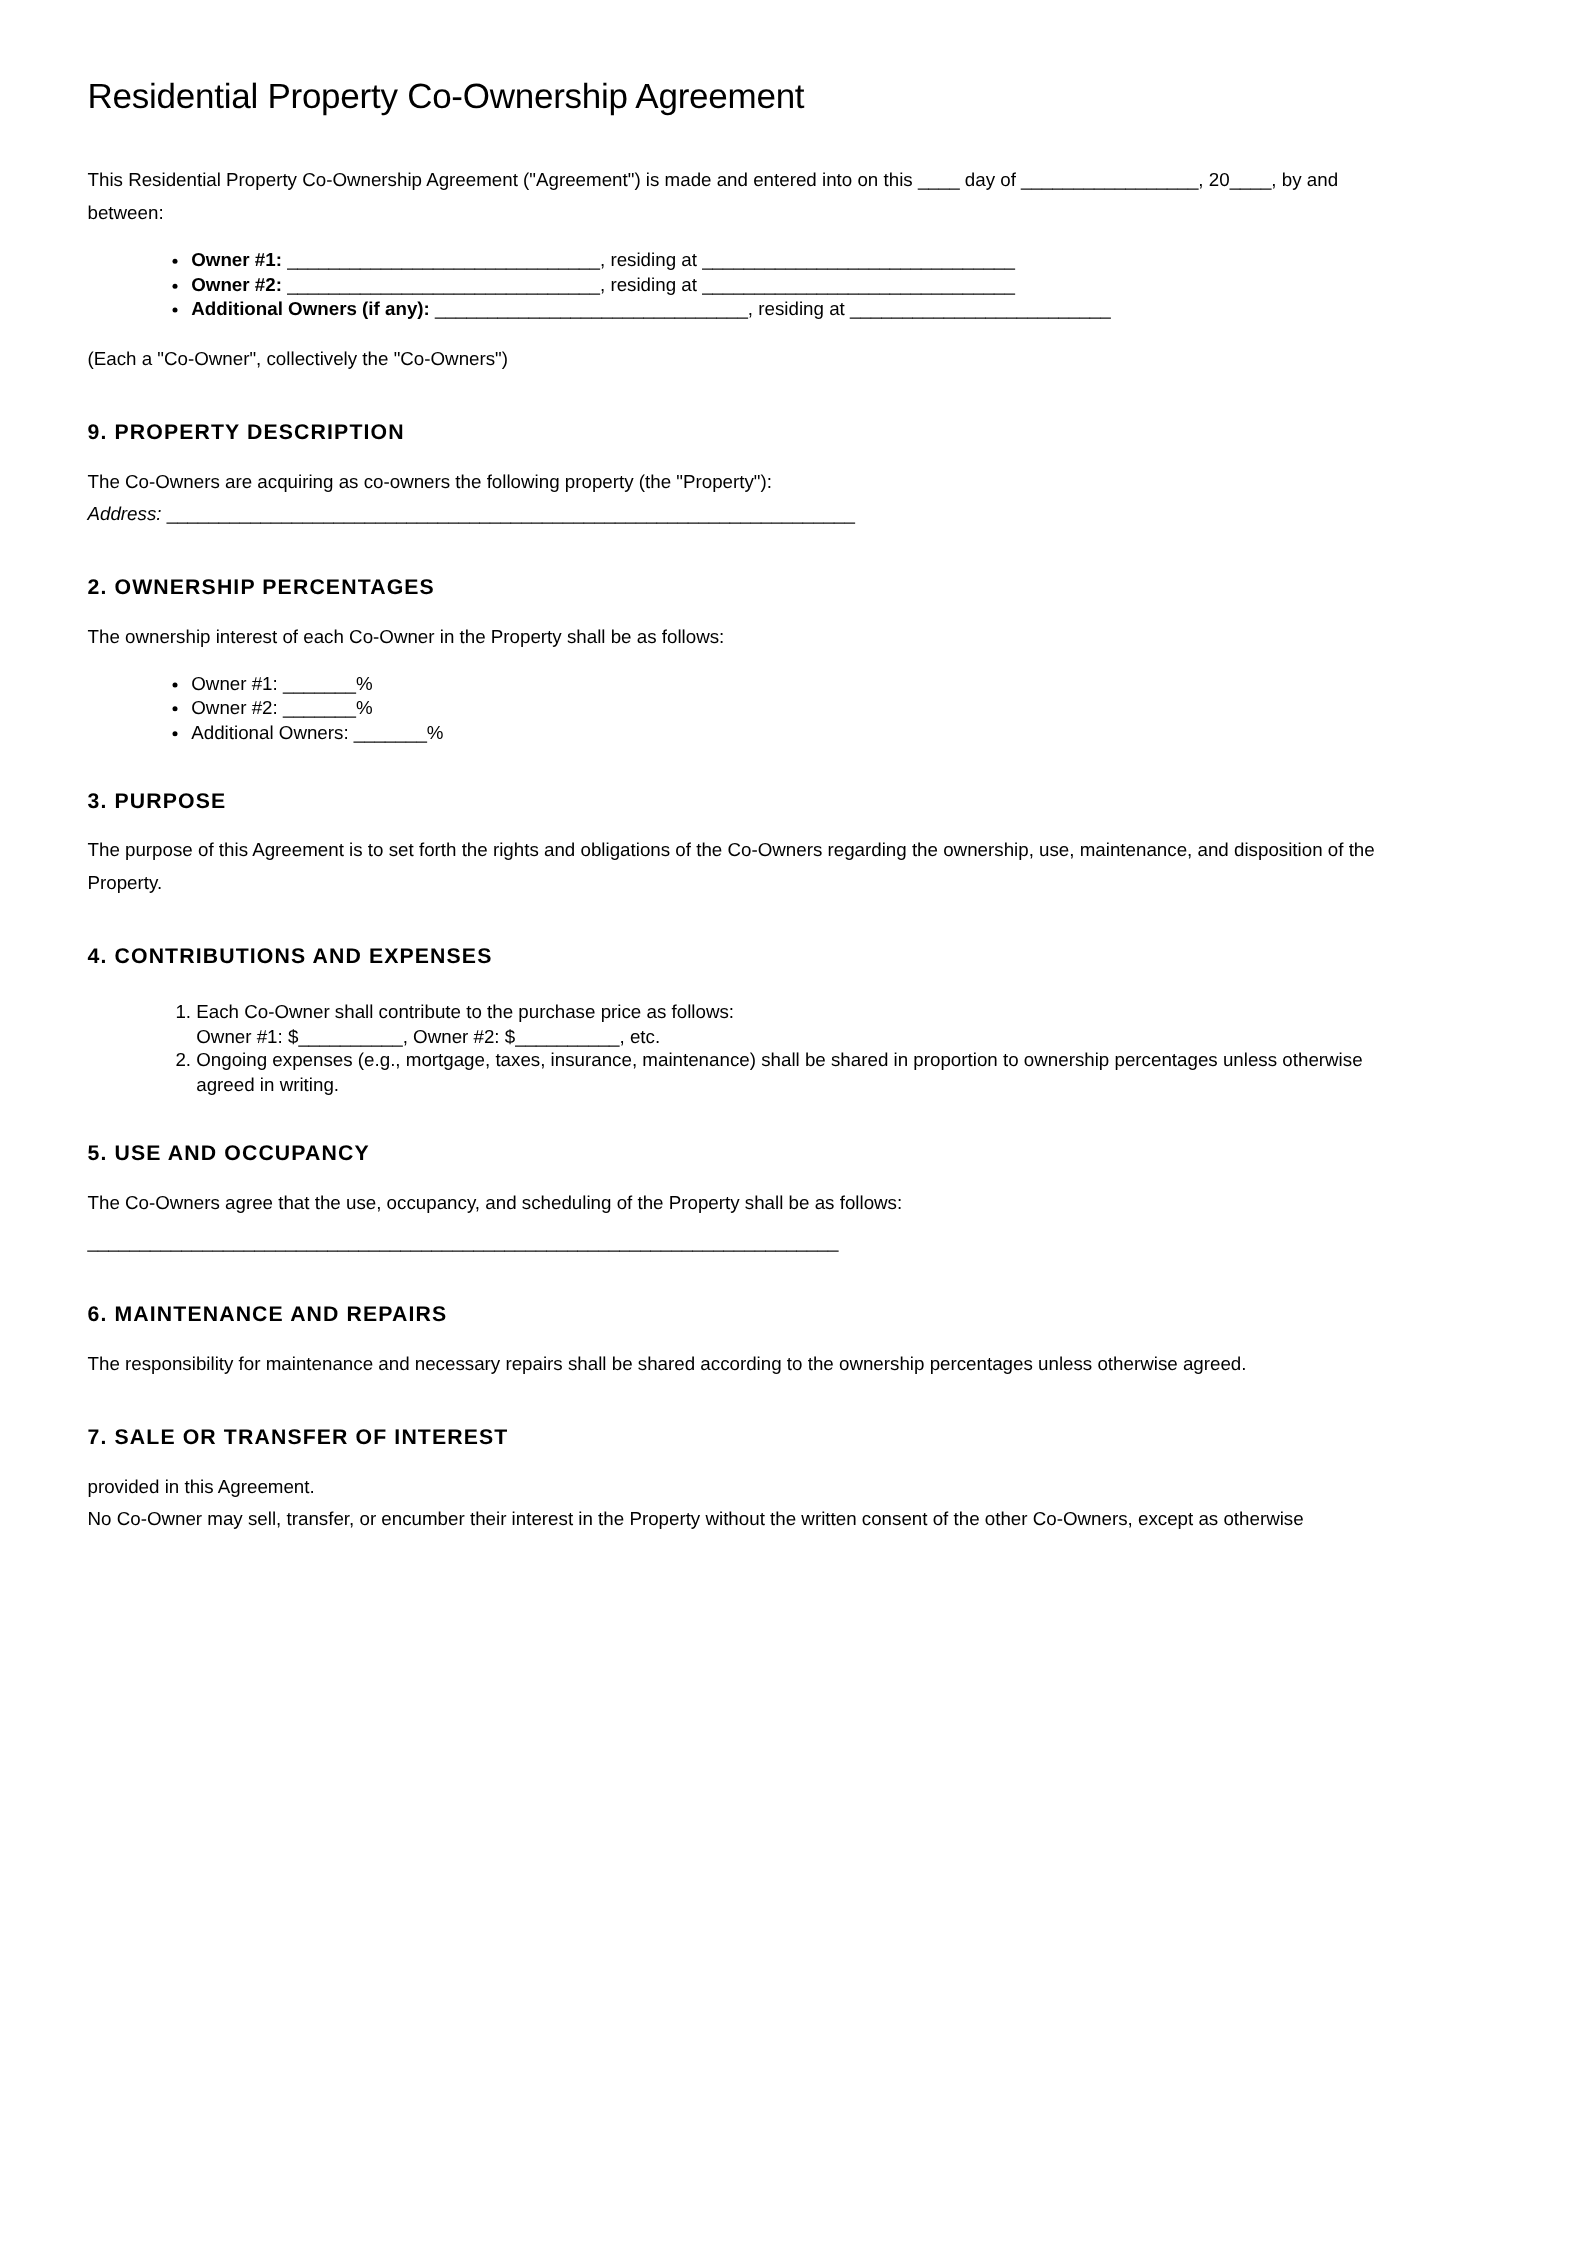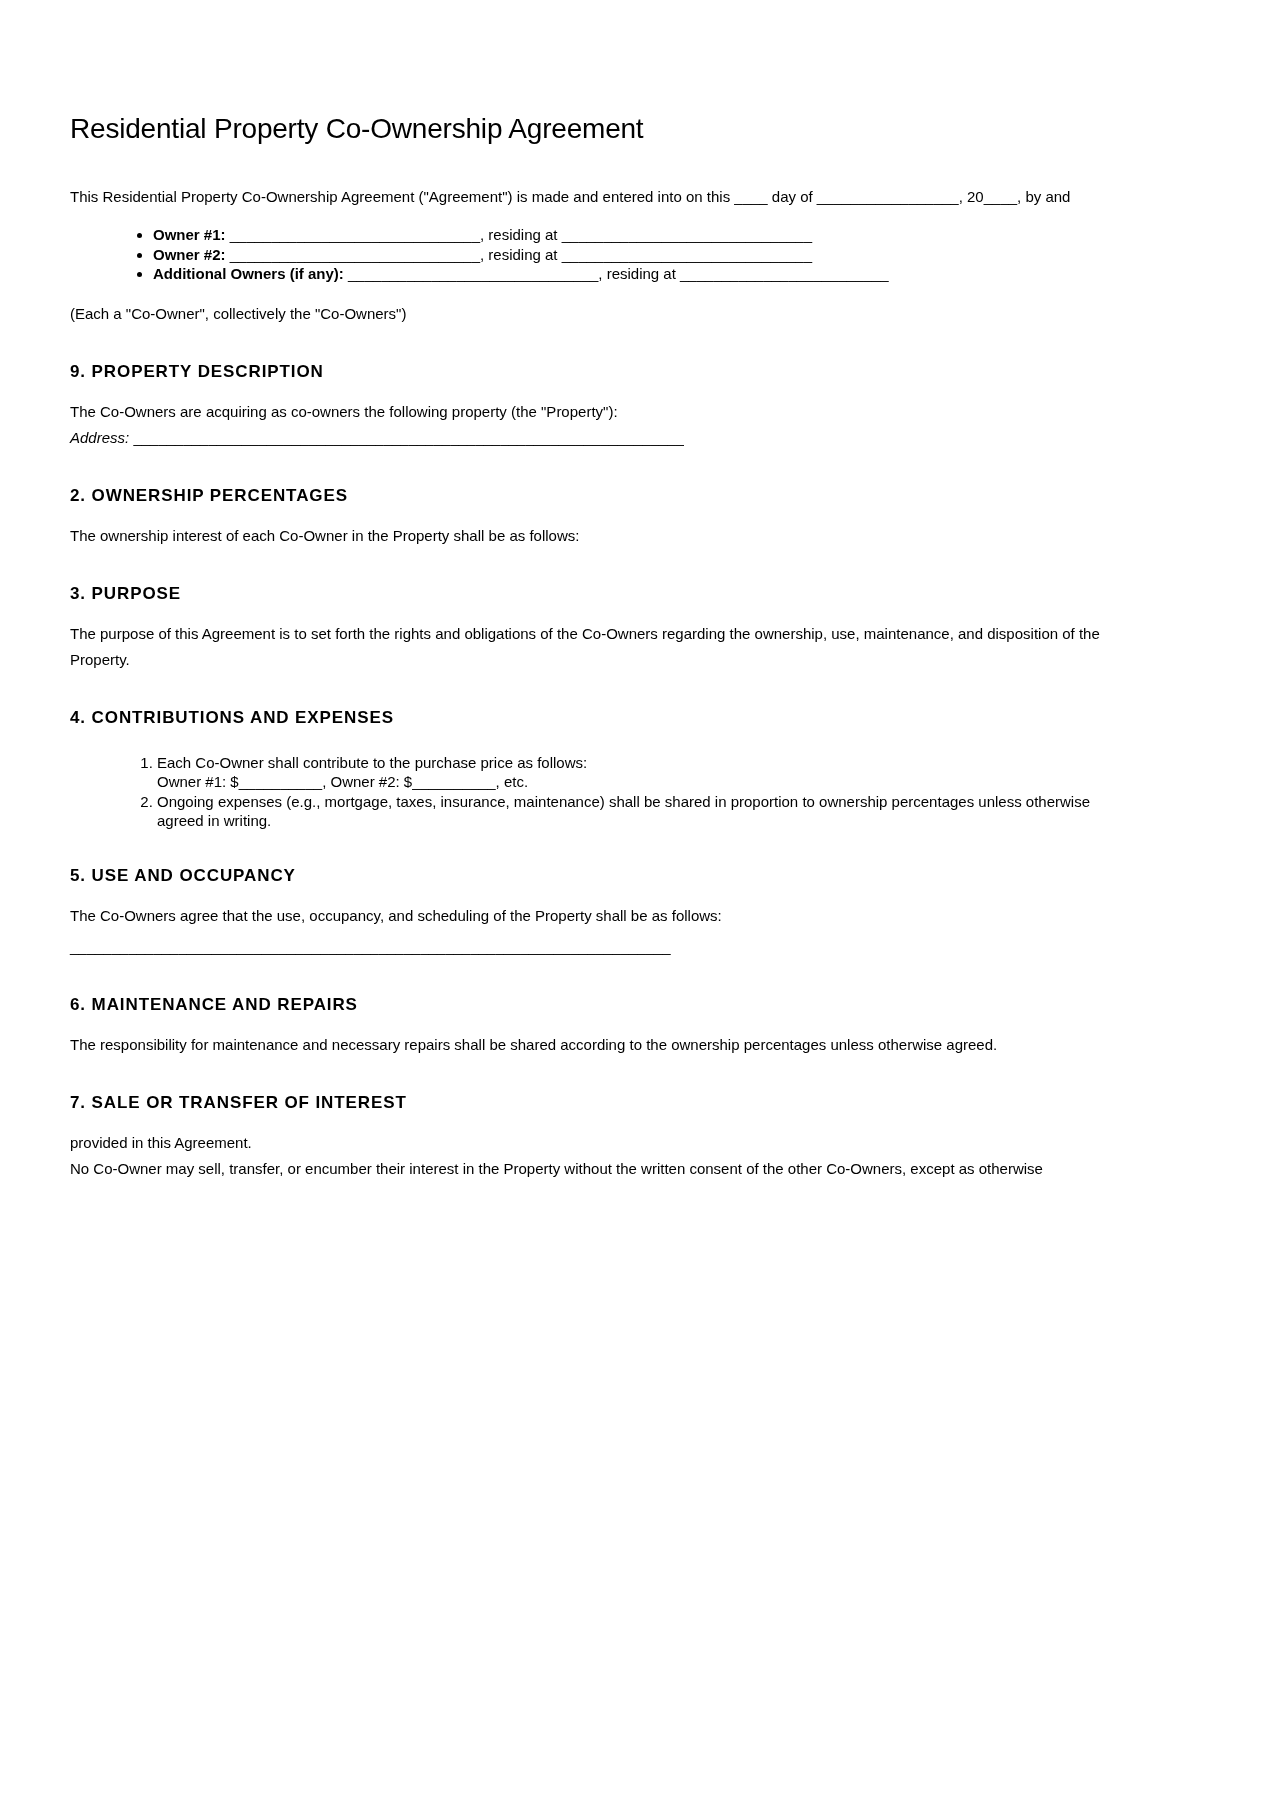--- a/index.html
+++ b/index.html
@@ -8,21 +8,21 @@
     height: 1814px;
     background: #ffffff;
     color: #000000;
     font-family: "Liberation Sans", "DejaVu Sans", sans-serif;
     overflow: hidden;
   }
   .page {
     box-sizing: border-box;
     width: 1263px;
     min-height: 1814px;
-    padding: 112px 68px 0 70px;
+    padding: 60px 68px 0 70px;
   }
   .doc-title {
     font-size: 28px;
     font-weight: 400;
     line-height: 34px;
     margin: 0;
     letter-spacing: -0.2px;
   }
   .para { margin: 15px 0 0 0; font-size: 15px; }
   .para .line { line-height: 26px; white-space: nowrap; }
@@ -51,20 +51,21 @@
 </style>
 </head>
 <body>
 
 <div class="page">
 
   <h1 class="doc-title">Residential Property Co-Ownership Agreement</h1>
 
   <div class="para intro">
     <div class="line">This Residential Property Co-Ownership Agreement ("Agreement") is made and entered into on this ____ day of _________________, 20____, by and</div>
+    <div class="line">between:</div>
   </div>
 
   <ul class="doc-list owners-list">
     <li><b class="owner-label">Owner #1:</b> <span class="blank">______________________________</span><span>, residing at</span> <span class="blank">______________________________</span></li>
     <li><b class="owner-label">Owner #2:</b> <span class="blank">______________________________</span><span>, residing at</span> <span class="blank">______________________________</span></li>
     <li><b class="owner-label">Additional Owners (if any):</b> <span class="blank">______________________________</span><span>, residing at</span> <span class="blank">_________________________</span></li>
   </ul>
 
   <div class="para note">
     <div class="line">(Each a "Co-Owner", collectively the "Co-Owners")</div>
@@ -73,20 +74,25 @@
   <h2 class="sec-heading">9. PROPERTY DESCRIPTION</h2>
   <div class="para">
     <div class="line">The Co-Owners are acquiring as co-owners the following property (the "Property"):</div>
     <div class="line"><i class="addr-label">Address:</i> <span class="blank">__________________________________________________________________</span></div>
   </div>
 
   <h2 class="sec-heading">2. OWNERSHIP PERCENTAGES</h2>
   <div class="para">
     <div class="line">The ownership interest of each Co-Owner in the Property shall be as follows:</div>
   </div>
+  <ul class="doc-list">
+    <li>Owner #1: _______%</li>
+    <li>Owner #2: _______%</li>
+    <li>Additional Owners: _______%</li>
+  </ul>
 
   <h2 class="sec-heading">3. PURPOSE</h2>
   <div class="para">
     <div class="line">The purpose of this Agreement is to set forth the rights and obligations of the Co-Owners regarding the ownership, use, maintenance, and disposition of the</div>
     <div class="line">Property.</div>
   </div>
 
   <h2 class="sec-heading">4. CONTRIBUTIONS AND EXPENSES</h2>
   <ol class="doc-list">
     <li><span class="li-lines">Each Co-Owner shall contribute to the purchase price as follows:

